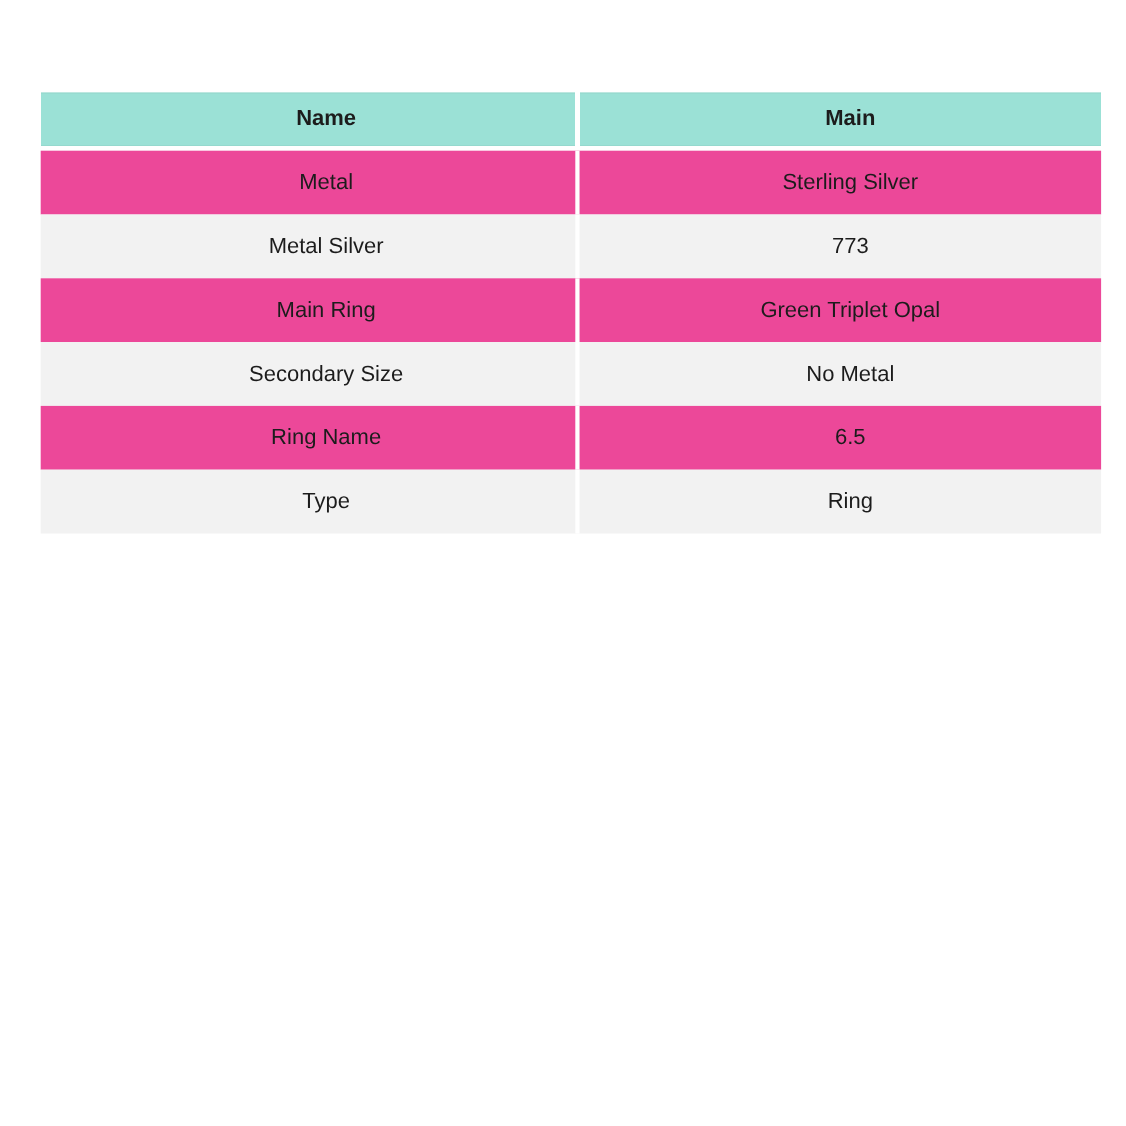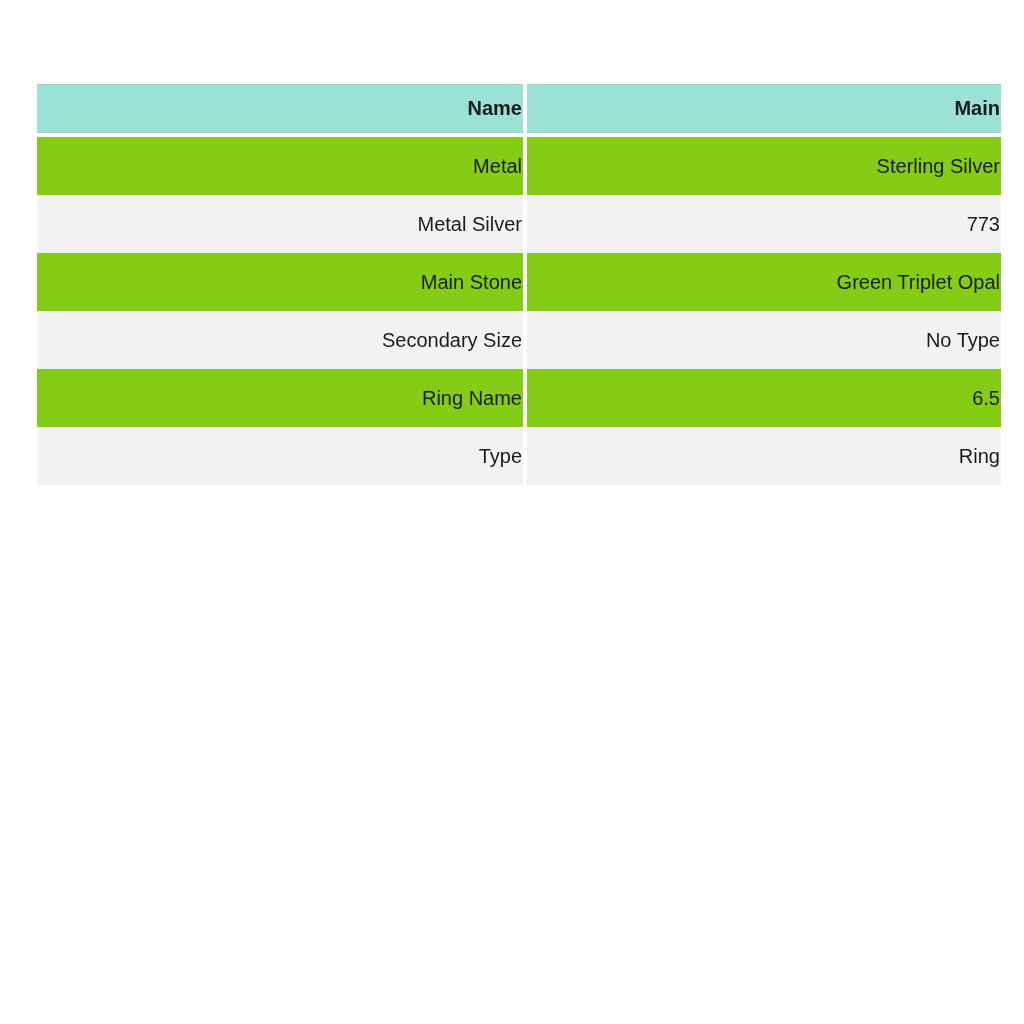--- a/index.html
+++ b/index.html
@@ -26,39 +26,39 @@
   table.spec-table {
     width: 100%;
     border-collapse: separate;
     border-spacing: 0;
     table-layout: fixed;
   }
   table.spec-table th,
   table.spec-table td {
     box-sizing: border-box;
     vertical-align: middle;
-    text-align: right;
+    text-align: center;
     font-size: 20px;
     color: var(--text, #1c1c1c);
     overflow: hidden;
     white-space: nowrap;
   }
   
   table.spec-table th {
     height: 53px; 
     background: var(--header-bg, #9be1d6);
     background-clip: padding-box;
     border-bottom: 4px solid var(--divider, #ffffff);
     font-weight: 700;
     box-shadow: inset 0 1px 0 rgba(0,0,0,0.05), inset 0 -1px 0 rgba(0,0,0,0.05);
   }
   
   table.spec-table td {
     height: 58px;
-    background: #84cc16;
+    background: #ec4899;
     font-weight: 400;
   }
   table.spec-table tbody tr:nth-child(even) td {
     background: var(--stripe-bg, #f2f2f2);
   }
   
   .col-name  { width: 490px; }
   table.spec-table th:first-child,
   table.spec-table td:first-child {
     border-right: 4px solid var(--divider, #ffffff);
@@ -88,26 +88,26 @@
       <tbody>
         <tr>
           <td>Metal</td>
           <td>Sterling Silver</td>
         </tr>
         <tr>
           <td>Metal Silver</td>
           <td>773</td>
         </tr>
         <tr>
-          <td>Main Stone</td>
+          <td>Main Ring</td>
           <td>Green Triplet Opal</td>
         </tr>
         <tr>
           <td>Secondary Size</td>
-          <td>No Type</td>
+          <td>No Metal</td>
         </tr>
         <tr>
           <td>Ring Name</td>
           <td>6.5</td>
         </tr>
         <tr>
           <td>Type</td>
           <td>Ring</td>
         </tr>
       </tbody>

